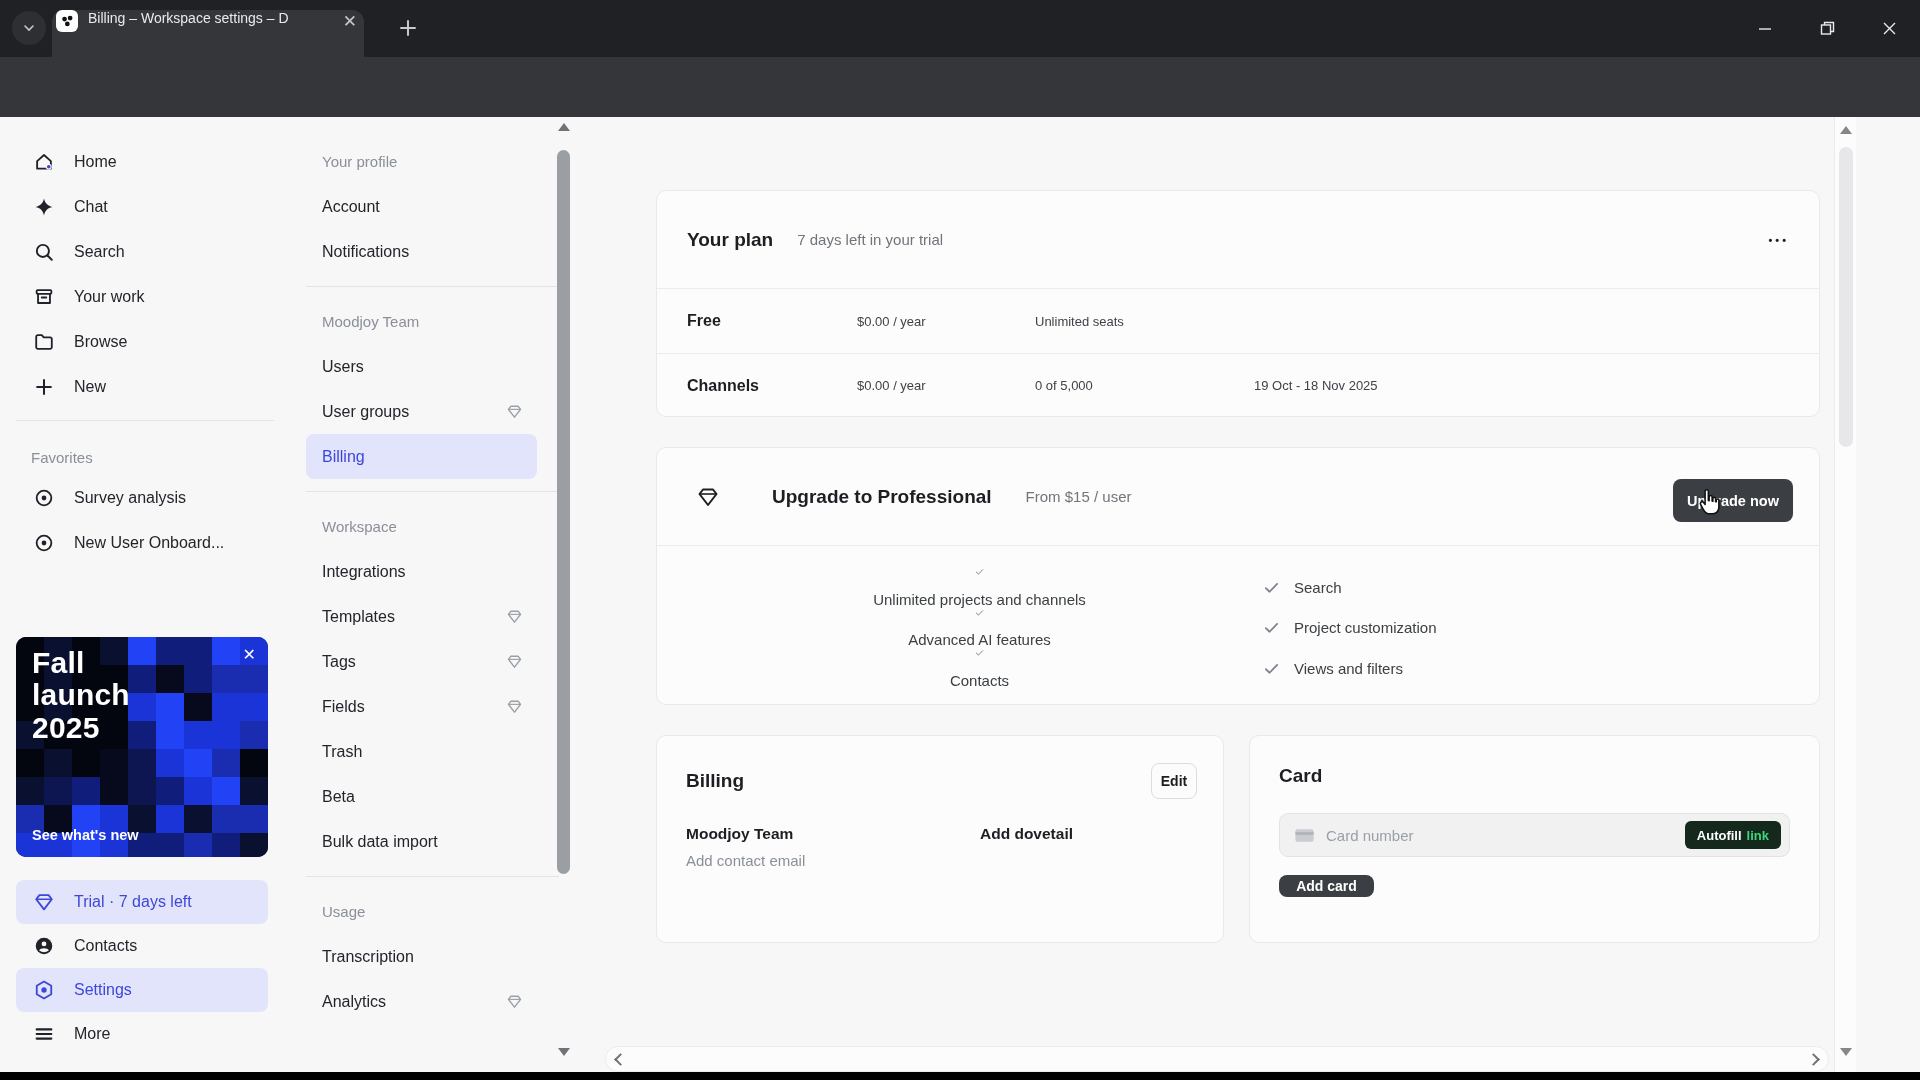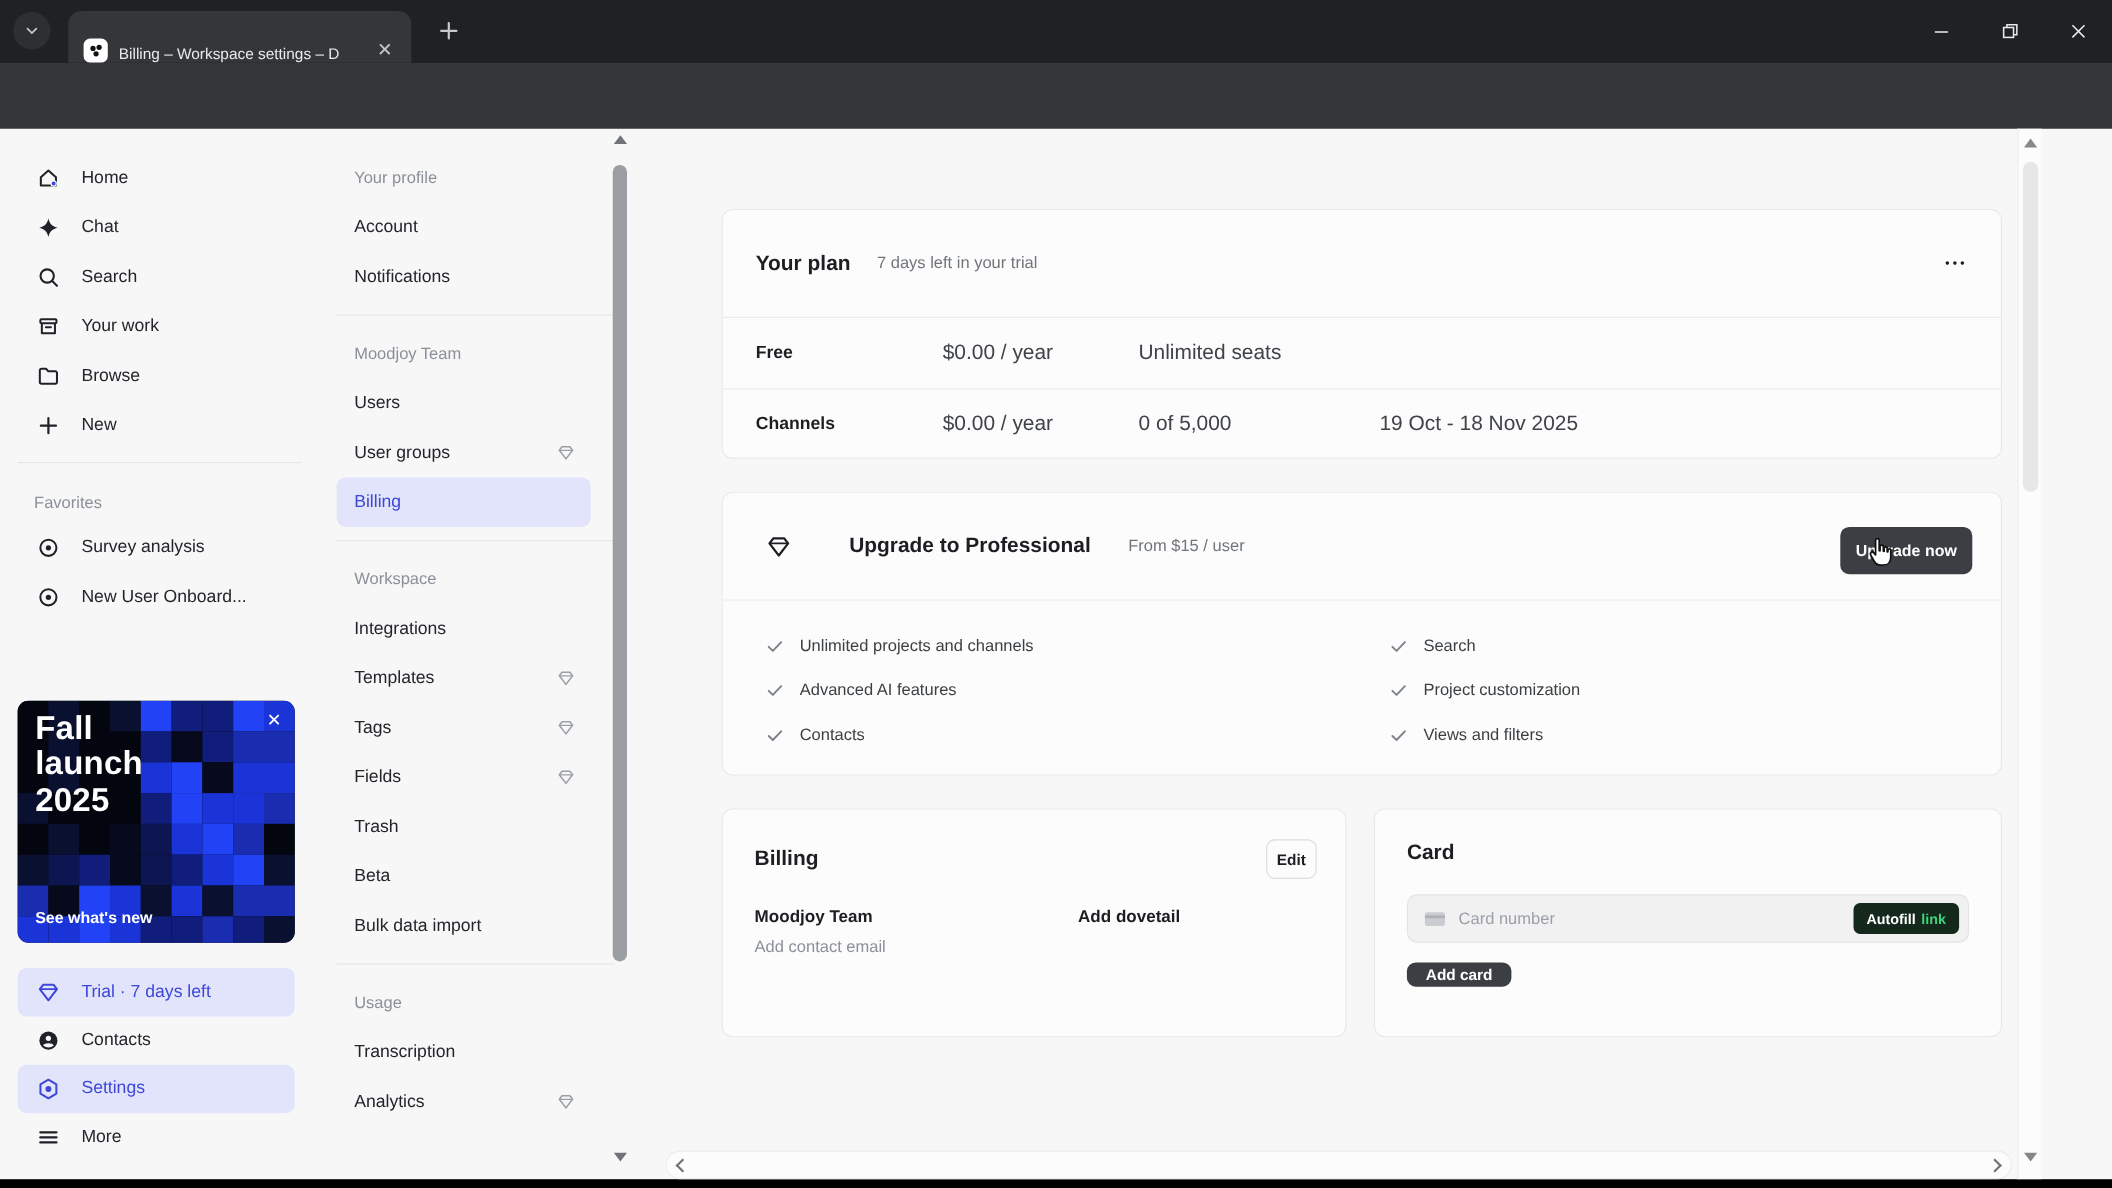--- a/index.html
+++ b/index.html
@@ -5,22 +5,22 @@
   * { margin:0; padding:0; box-sizing:border-box; }
   html,body { width:1920px; height:1080px; overflow:hidden; background:#000;
     font-family:"Liberation Sans", sans-serif; }
   body { position:relative; }
   svg { display:block; }
 
   
   .tabstrip { position:absolute; left:0; top:0; width:1920px; height:57px; background:#202124; }
   .tab-search-btn { position:absolute; left:12px; top:11px; width:34px; height:34px;
     border-radius:50%; background:#2e2f33; display:flex; align-items:center; justify-content:center; }
-  .tab { position:absolute; left:62px; top:10px; width:312px; height:47px; background:#35363a;
-    border-radius:12px 12px 0 0; display:flex; align-items:flex-end; padding:0 14px; gap:10px; }
+  .tab { position:absolute; left:52px; top:10px; width:312px; height:47px; background:#35363a;
+    border-radius:12px 12px 0 0; display:flex; align-items:flex-start; padding:0 4px; gap:10px; }
   .favicon { width:22px; height:22px; background:#fff; border-radius:6px; flex:0 0 auto;
     display:flex; align-items:center; justify-content:center; }
   .tab-title { color:#e8eaed; font-size:14px; white-space:nowrap; overflow:hidden; flex:1; }
   .tab-close { color:#c3c6ca; font-size:17px; line-height:1; padding:3px; }
   .newtab-btn { position:absolute; left:396px; top:16px; color:#c7c9cc; }
   .wincontrols { position:absolute; right:0; top:0; height:57px; display:flex; }
   .winbtn { width:62px; height:57px; display:flex; align-items:center; justify-content:center; color:#e8eaed; }
 
   .toolbar { position:absolute; left:0; top:57px; width:1920px; height:60px; background:#35363a; }
   .navbtn { position:absolute; top:69px; width:36px; height:36px; display:flex; align-items:center; justify-content:center; }
@@ -91,33 +91,33 @@
 
   .plan-head { height:98px; display:flex; align-items:center; padding:0 30px; gap:24px;
     border-bottom:1px solid #ececee; }
   .h19 { font-size:19px; font-weight:700; color:#1c1e21; }
   .sub15 { font-size:15px; color:#70757a; }
   .dots-menu { margin-left:auto; color:#1c1e21; font-size:11px; letter-spacing:3px; font-weight:700; }
   .plan-row { height:64px; display:grid; grid-template-columns:170px 178px 219px 1fr;
     align-items:center; padding-left:30px; }
   .plan-row + .plan-row { border-top:1px solid #ececee; }
   .plan-name { font-size:16px; font-weight:700; color:#1c1e21; }
-  .cell { font-size:19px; color:#3f4348; }
+  .cell { font-size:13px; color:#3f4348; }
 
   .upg-head { height:98px; display:flex; align-items:center; padding:0 30px 0 39px; gap:12px;
     border-bottom:1px solid #ececee; }
   .upg-title { font-size:19px; font-weight:700; color:#1c1e21; margin-left:40px; }
   .upg-price { font-size:15px; color:#70757a; margin-left:22px; }
   .btn-dark { background:#3b3e42; color:#fff; font-size:14.5px; font-weight:600;
     border:none; border-radius:8px; display:flex; align-items:center; justify-content:center; }
   .upg-btn { position:absolute; right:26px; top:31px; width:120px; height:43px; }
   .features { display:grid; grid-template-columns:606px 1fr; padding-top:21px; }
   .feat-col { display:flex; flex-direction:column; }
   .feat-row { height:40.5px; display:flex; align-items:center; gap:14px; font-size:15px; color:#3c4043; }
-  .feat-left .feat-row { padding-left:39px; }
+  .feat-left .feat-row { padding-left:39px;flex-direction:column; }
 
   .bill-head { display:flex; align-items:center; padding:27px 26px 0 29px; }
   .btn-light { background:#fcfcfd; border:1px solid #dcdcdf; border-radius:8px; color:#1c1e21;
     font-size:14px; font-weight:600; display:flex; align-items:center; justify-content:center; }
   .edit-btn { margin-left:auto; width:46px; height:36px; }
   .bill-body { display:grid; grid-template-columns:294px 1fr; padding:26px 0 0 29px; }
   .b-strong { font-size:15.5px; font-weight:700; color:#1c1e21; }
   .b-muted { font-size:15px; color:#8a8f98; margin-top:9px; }
 
   .card-input { position:absolute; left:29px; right:29px; top:77px; height:44px;

